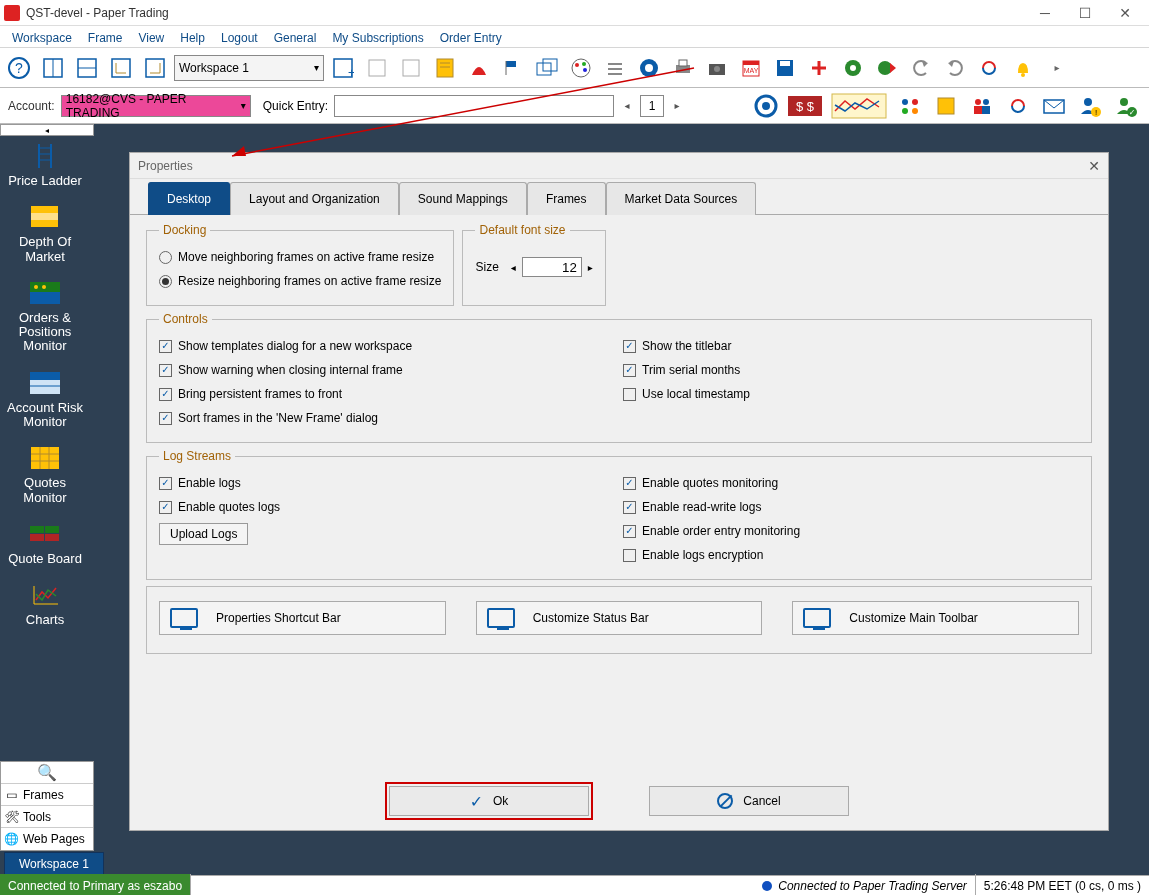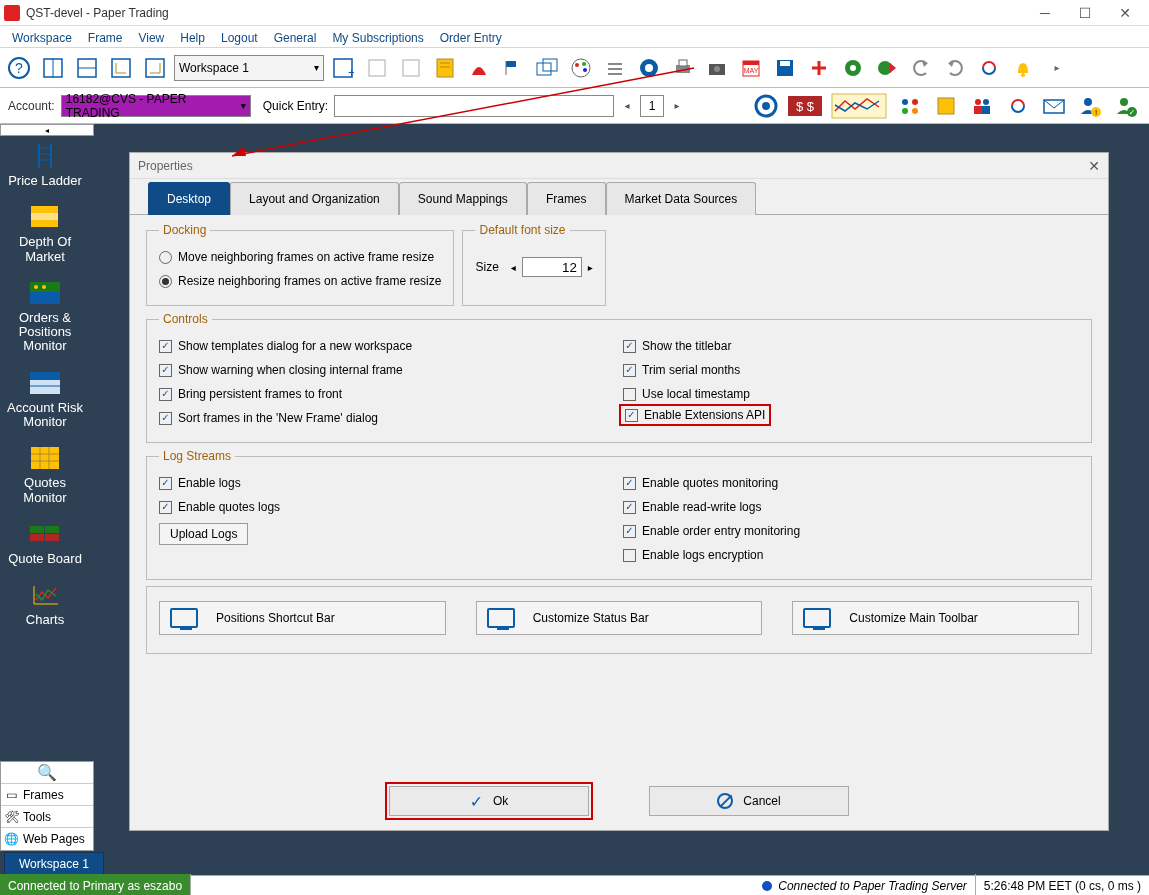--- a/index.html
+++ b/index.html
@@ -8,21 +8,21 @@
 .titlebar .icon { width: 16px; height: 16px; background: #d22; border-radius: 2px; margin-right: 6px; }
 .titlebar .title { flex: 1; font-size: 12px; color: #333; }
 .titlebar .wbtn { width: 40px; height: 24px; display: flex; align-items: center; justify-content: center; color: #555; font-size: 14px; }
 .menubar { height: 22px; background: #fff; display: flex; align-items: flex-end; padding: 0 4px; gap: 0; color: #0f4c87; border-bottom: 1px solid #d6d6d6; }
 .menubar .mi { padding: 2px 8px; font-size: 12px; cursor: default; }
 .toolbar { height: 40px; background: #fff; display: flex; align-items: center; padding: 2px 4px; gap: 4px; border-bottom: 1px solid #bbb; }
 .tbtn { width: 30px; height: 30px; border: 1px solid transparent; display: flex; align-items: center; justify-content: center; font-size: 18px; }
 .workspace-select { height: 26px; width: 150px; font-size: 12px; border:1px solid #888; background:#f4f4f4; padding:0 4px; display:flex; align-items:center; justify-content:space-between;}
 .row2 { height: 36px; background: #fff; display: flex; align-items: center; padding: 0 8px; gap: 6px; border-bottom: 1px solid #bbb; position: relative; }
 .acct-label { color: #333; }
-.acct-select { height: 22px; width: 190px; border: 1px solid #888; font-size: 12px; padding: 0 4px; display:flex; align-items:center; justify-content:space-between; background:#a21caf;}
+.acct-select { height: 22px; width: 190px; border: 1px solid #888; font-size: 12px; padding: 0 4px; display:flex; align-items:center; justify-content:space-between; background:#ec4899;}
 .quick-entry { height: 22px; width: 280px; border: 1px solid #888; background:#fff;}
 .num-box { width: 24px; height: 22px; border: 1px solid #888; display:flex; align-items:center; justify-content:center; background:#fff;}
 .tri { width:14px; height:22px; display:flex; align-items:center; justify-content:center; font-size:10px; color:#555; }
 
 .main-area { flex: 1; display: flex; background: #2e4053; position: relative; min-height:0;}
 .sidebar { width: 94px; background: #2e4053; display: flex; flex-direction: column; align-items: center; position:relative; }
 .sidebar .collapse { width: 100%; height: 12px; background: #fff; border:1px solid #999; border-bottom:1px solid #999; display:flex; align-items:center; justify-content:center; font-size:8px;}
 .sb-item { width: 90px; padding: 6px 2px 8px 2px; border-bottom: 1px solid #2e4053; display: flex; flex-direction: column; align-items: center; color: #fff; text-align: center; }
 .sb-item .ico { width: 34px; height: 28px; margin-bottom: 4px; display:flex; align-items:center; justify-content:center;}
 .sb-label { font-size: 13px; line-height: 1.1; }
@@ -525,24 +525,20 @@
                   <span>Show the titlebar</span>
                 </div>
                 <div class="check-row">
                   <div class="check checked"></div>
                   <span>Trim serial months</span>
                 </div>
                 <div class="check-row">
                   <div class="check"></div>
                   <span>Use local timestamp</span>
                 </div>
-                <div><div class="check-row redbox" style="display: inline-flex;">
-                    <div class="check checked"></div>
-                    <span>Enable Extensions API</span>
-                  </div></div>
               </div>
           </div>
         </fieldset>
 
         <fieldset>
           <legend>Log Streams</legend>
           <div class="twocol">
             <div>
               <div id="logs-left">
                   <div class="check-row">
@@ -574,21 +570,21 @@
                   <span>Enable logs encryption</span>
                 </div>
               </div>
           </div>
         </fieldset>
 
         <fieldset style="border-top:1px solid #bbb;">
           <div class="customize-row">
             <div class="cust-btn">
                 <div class="mon"></div>
-                <span>Positions Shortcut Bar</span>
+                <span>Properties Shortcut Bar</span>
               </div>
             <div class="cust-btn">
                 <div class="mon"></div>
                 <span>Customize Status Bar</span>
               </div>
             <div class="cust-btn">
                 <div class="mon"></div>
                 <span>Customize Main Toolbar</span>
               </div>
           </div>

